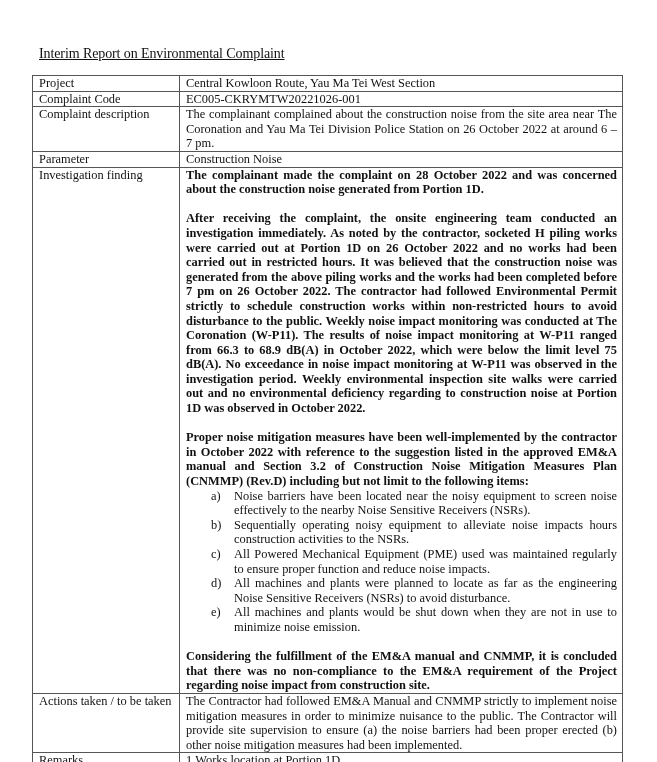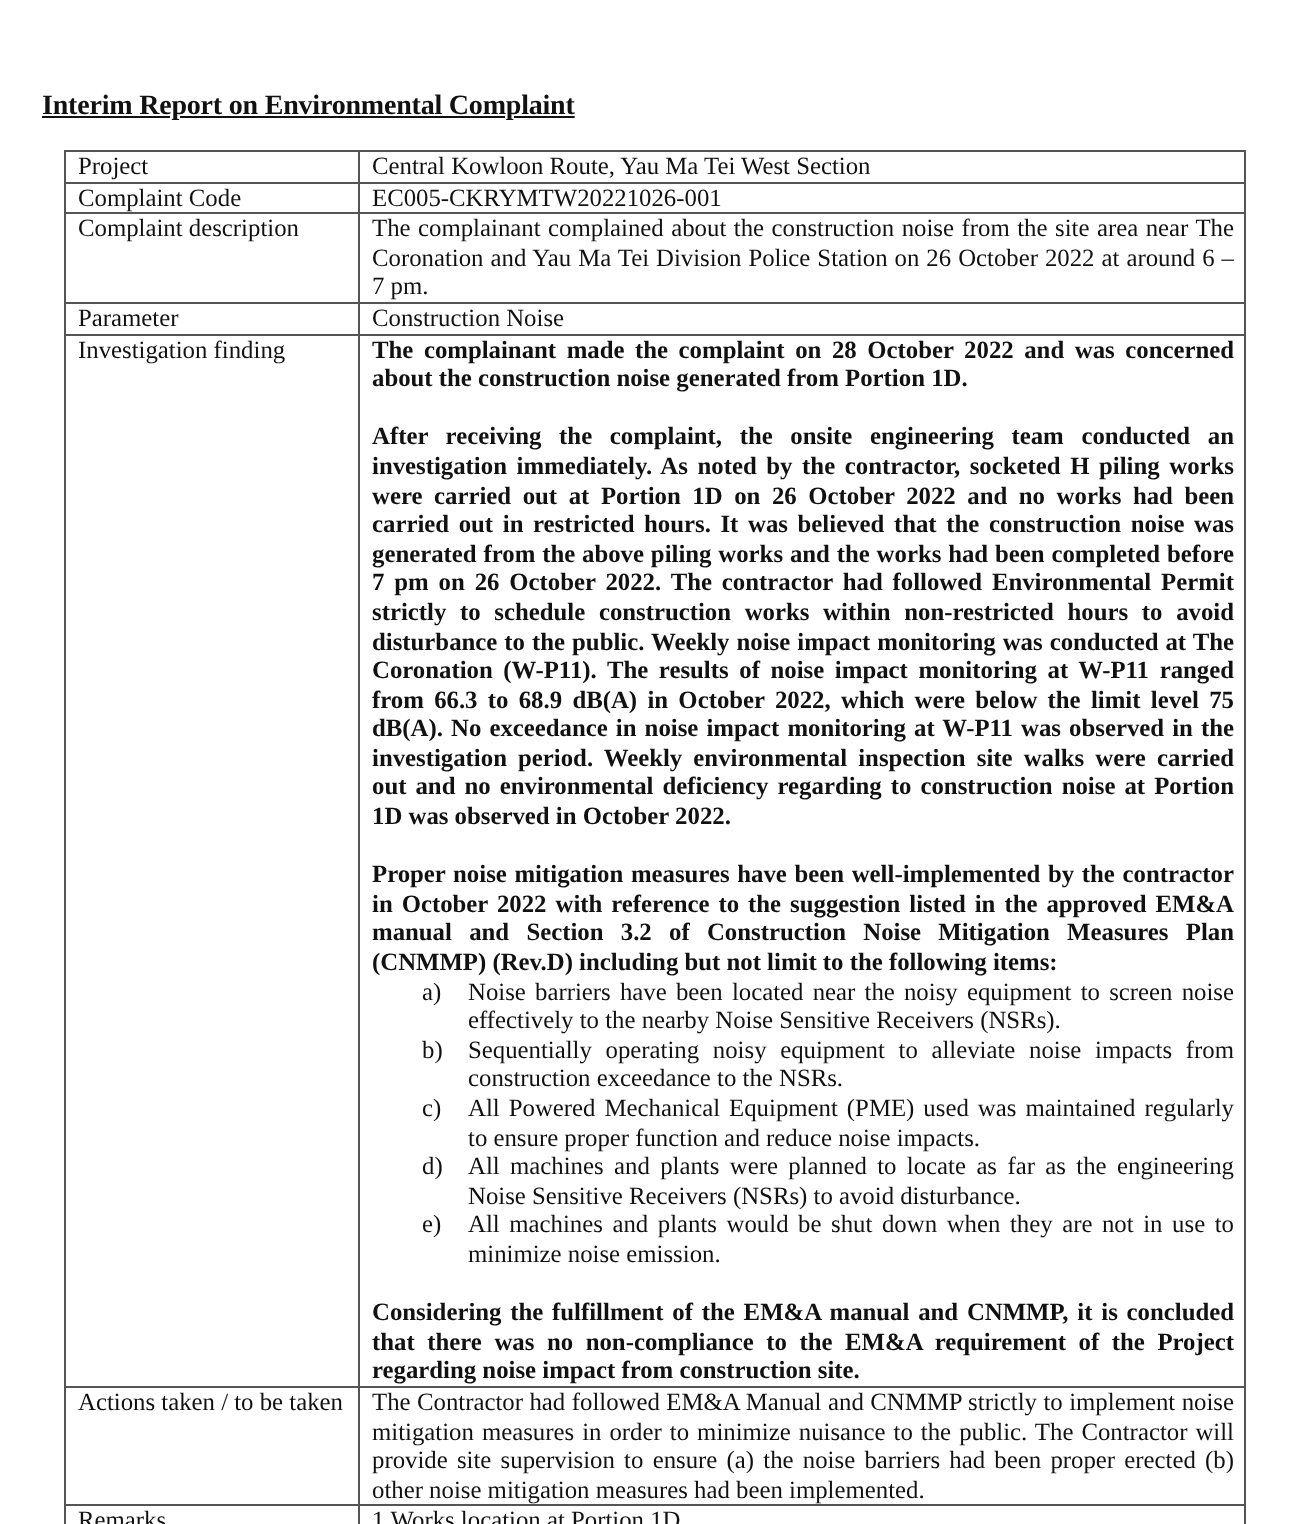--- a/index.html
+++ b/index.html
@@ -2,22 +2,22 @@
 <html><head>
 <meta charset="utf-8">
 <style>
   html, body { margin: 0; padding: 0; background: #ffffff; }
   body {
     width: 657px; height: 762px; position: relative; overflow: hidden;
     font-family: "Liberation Serif", "DejaVu Serif", serif;
     color: #111111;
   }
   .title {
-    position: absolute; left: 21px; top: 46px;
-    font-size: 14px; font-weight: bold; text-decoration: underline;
+    position: absolute; left: 39px; top: 46px;
+    font-size: 14px; font-weight: normal; text-decoration: underline;
     letter-spacing: -0.1px;
   }
   table.report {
     position: absolute; left: 32px; top: 75px; width: 591px;
     border-collapse: collapse; table-layout: fixed;
     font-size: 12.4px; line-height: 14.6px;
   }
   table.report td {
     border: 1px solid #555555; vertical-align: top;
     padding: 0 5px 0 6px;
@@ -57,21 +57,21 @@
   <tr>
     <td class="label">Investigation finding</td>
     <td class="value">
       <p class="para">The complainant made the complaint on 28 October 2022 and was concerned about the construction noise generated from Portion 1D.</p>
       <div class="gap"></div>
       <p class="para">After receiving the complaint, the onsite engineering team conducted an investigation immediately. As noted by the contractor, socketed H piling works were carried out at Portion 1D on 26 October 2022 and no works had been carried out in restricted hours. It was believed that the construction noise was generated from the above piling works and the works had been completed before 7 pm on 26 October 2022. The contractor had followed Environmental Permit strictly to schedule construction works within non-restricted hours to avoid disturbance to the public. Weekly noise impact monitoring was conducted at The Coronation (W-P11). The results of noise impact monitoring at W-P11 ranged from 66.3 to 68.9 dB(A) in October 2022, which were below the limit level 75 dB(A). No exceedance in noise impact monitoring at W-P11 was observed in the investigation period. Weekly environmental inspection site walks were carried out and no environmental deficiency regarding to construction noise at Portion 1D was observed in October 2022.</p>
       <div class="gap"></div>
       <p class="para">Proper noise mitigation measures have been well-implemented by the contractor in October 2022 with reference to the suggestion listed in the approved EM&amp;A manual and Section 3.2 of Construction Noise Mitigation Measures Plan (CNMMP) (Rev.D) including but not limit to the following items:</p>
       <ol class="items">
         <li><span class="mark">a)</span><span>Noise barriers have been located near the noisy equipment to screen noise effectively to the nearby Noise Sensitive Receivers (NSRs).</span></li>
-        <li><span class="mark">b)</span><span>Sequentially operating noisy equipment to alleviate noise impacts from construction exceedance to the NSRs.</span></li>
+        <li><span class="mark">b)</span><span>Sequentially operating noisy equipment to alleviate noise impacts hours construction activities to the NSRs.</span></li>
         <li><span class="mark">c)</span><span>All Powered Mechanical Equipment (PME) used was maintained regularly to ensure proper function and reduce noise impacts.</span></li>
         <li><span class="mark">d)</span><span>All machines and plants were planned to locate as far as the engineering Noise Sensitive Receivers (NSRs) to avoid disturbance.</span></li>
         <li><span class="mark">e)</span><span>All machines and plants would be shut down when they are not in use to minimize noise emission.</span></li>
       </ol>
       <div class="gap"></div>
       <p class="para">Considering the fulfillment of the EM&amp;A manual and CNMMP, it is concluded that there was no non-compliance to the EM&amp;A requirement of the Project regarding noise impact from construction site.</p>
     </td>
   </tr>
   <tr>
     <td class="label">Actions taken / to be taken</td>

